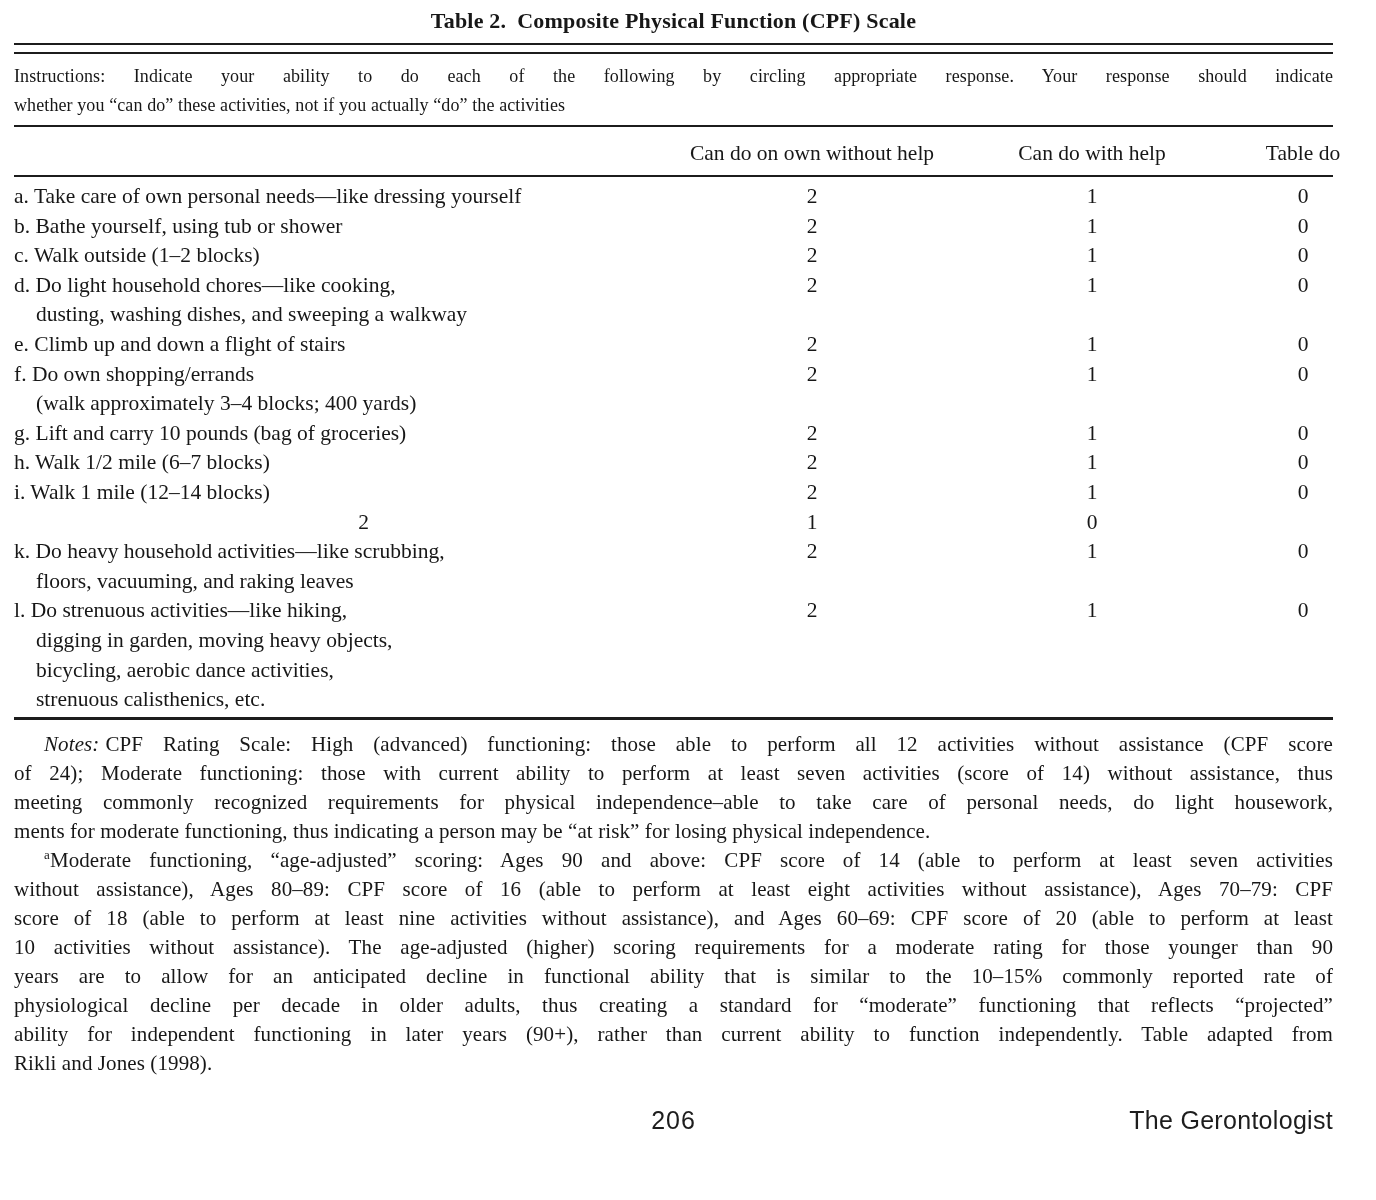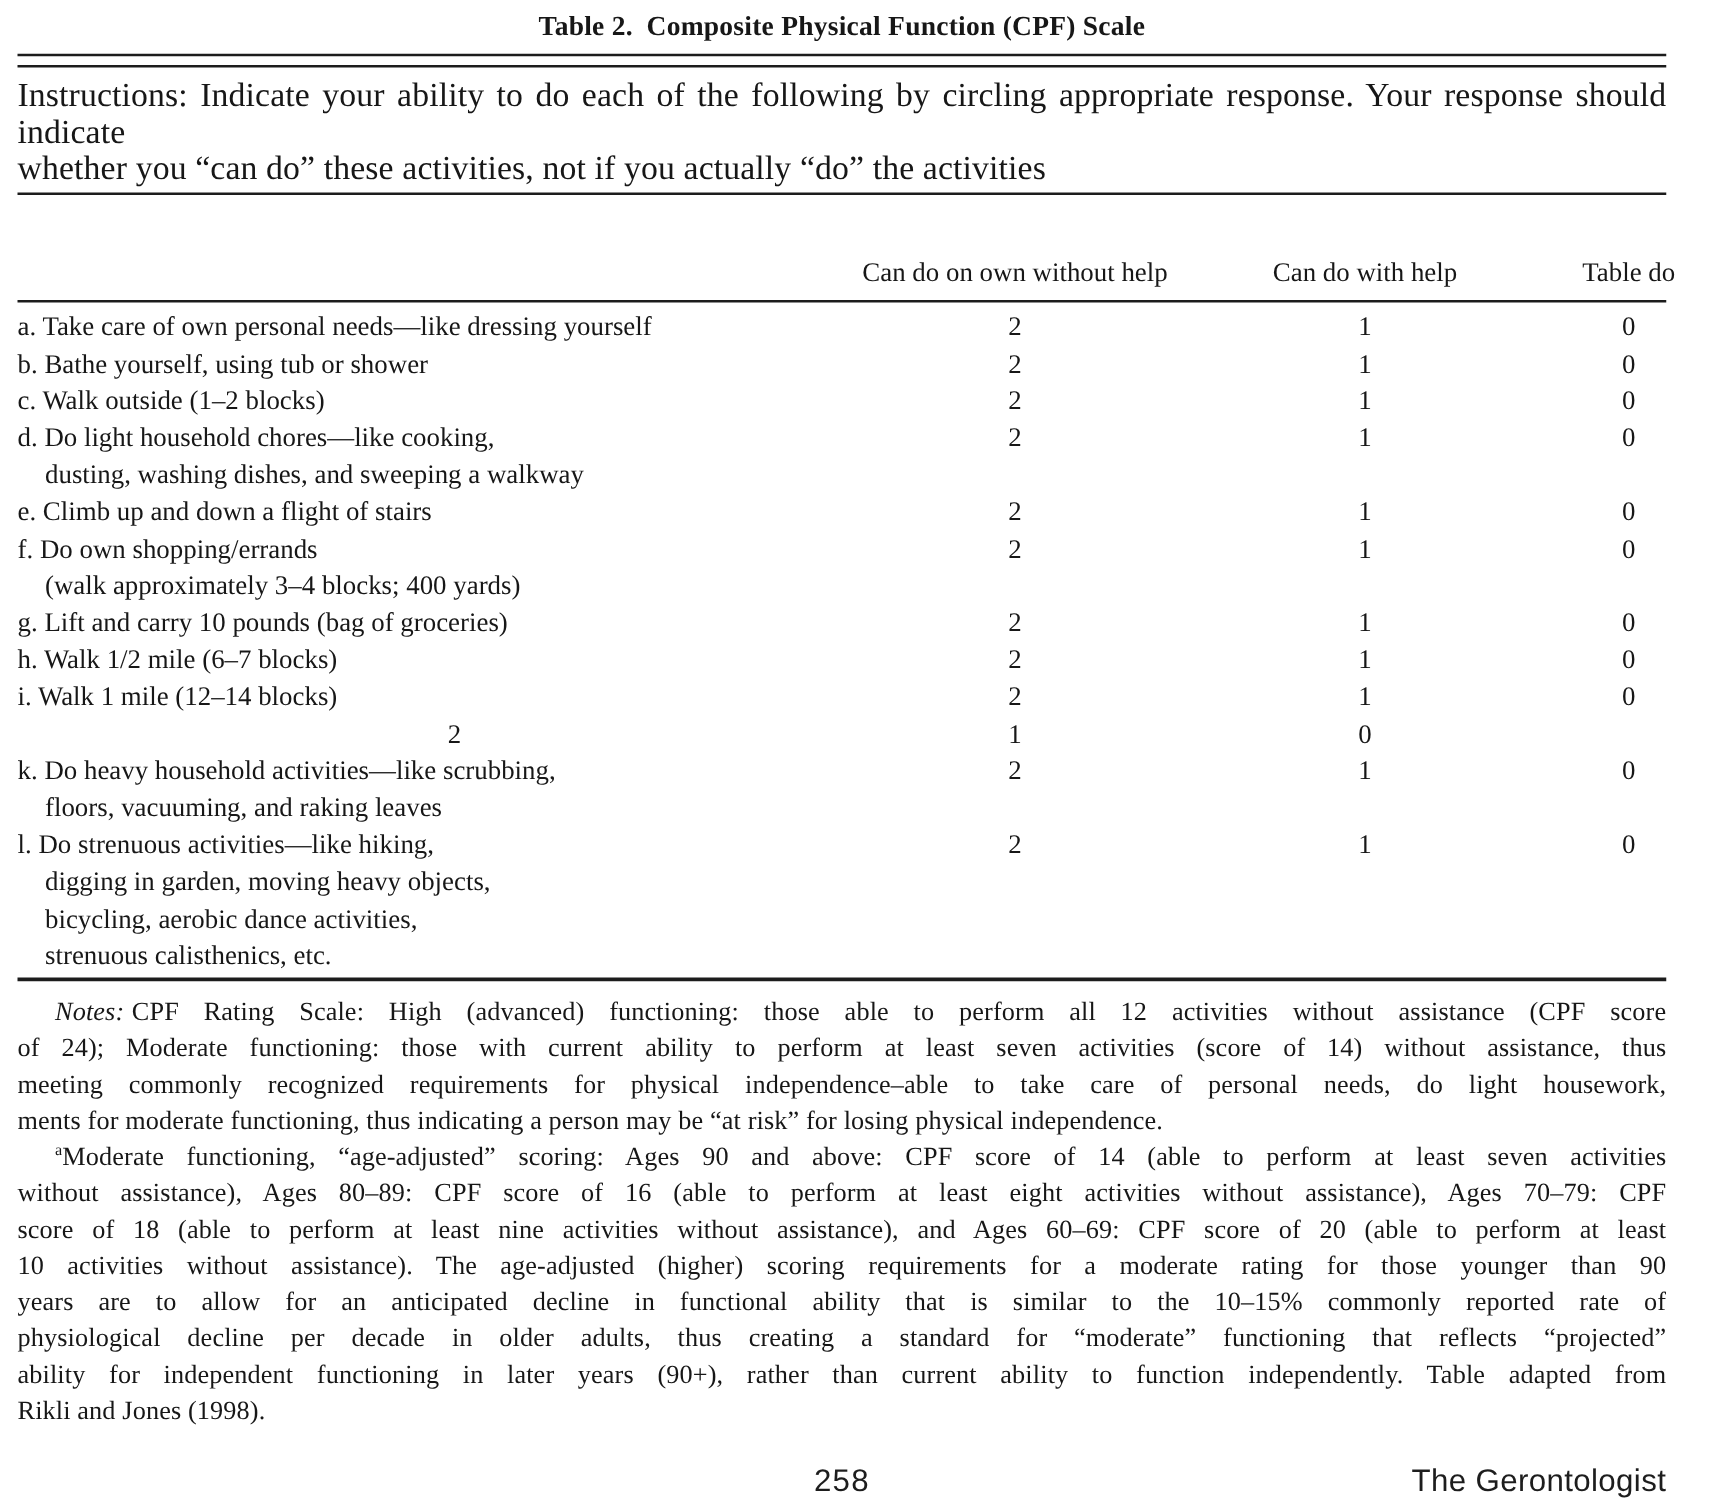--- a/index.html
+++ b/index.html
@@ -31,37 +31,36 @@
     height: 7px;
     border-top: 2.5px solid #1c1c1c;
     border-bottom: 2.5px solid #1c1c1c;
   }
   .rule { height: 0; border-top: 2.5px solid #1c1c1c; }
   .rule.thick { border-top-width: 3px; }
 
   
   .instructions {
     padding: 8px 0 5px 0;
-    font-size: 27px;
+    font-size: 18px;
     line-height: 29px;
     letter-spacing: 0.1px;
   }
   .just { text-align: justify; text-align-last: justify; text-justify: inter-word; }
 
   
   .thead, .trow {
     display: grid;
     grid-template-columns: 1fr 198px 362px 60px;
   }
   .thead {
     padding: 12px 0 7px 0;
     align-items: end;
     font-size: 21.5px;
     line-height: 29px;
-    margin-top: 36px;
   }
   .hcell { display: flex; justify-content: center; }
   .hcell span { white-space: nowrap; }
   .tbody { padding: 5px 0 2px 0; }
   .trow {
     font-size: 21.5px;
     line-height: 29.6px;
   }
   .activity { padding-left: 0; }
   .activity.indent { padding-left: 22px; }
@@ -278,17 +277,17 @@
 
   <div class="note-line just">physiological decline per decade in older adults, thus creating a standard for “moderate” functioning that reflects “projected”</div>
 
   <div class="note-line just">ability for independent functioning in later years (90+), rather than current ability to function independently. Table adapted from</div>
 
   <div class="note-line">Rikli and Jones (1998).</div>
 </div>
   </div>
 
   <div class="footer">
-    <span class="page-num">258</span>
+    <span class="page-num">206</span>
     <span class="journal">The Gerontologist</span>
   </div>
 
 </div>
 
 </body></html>

